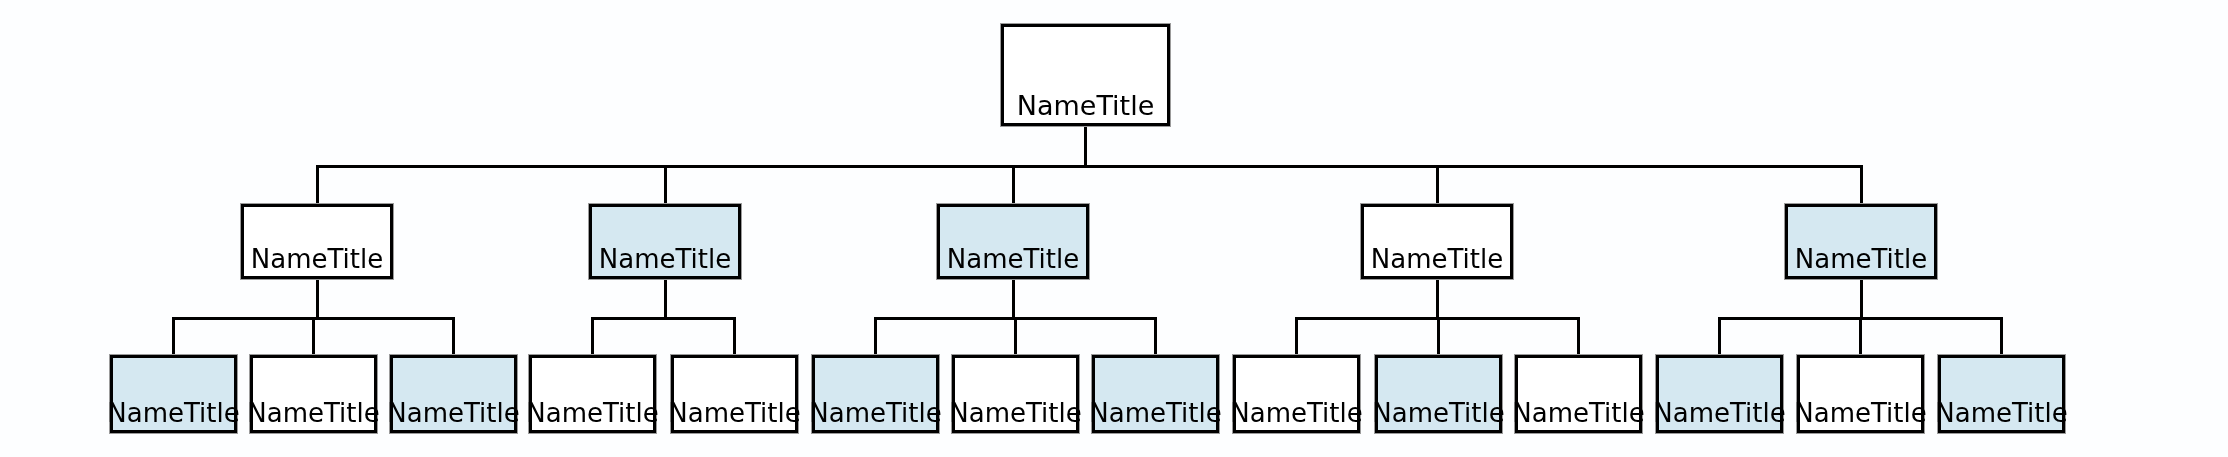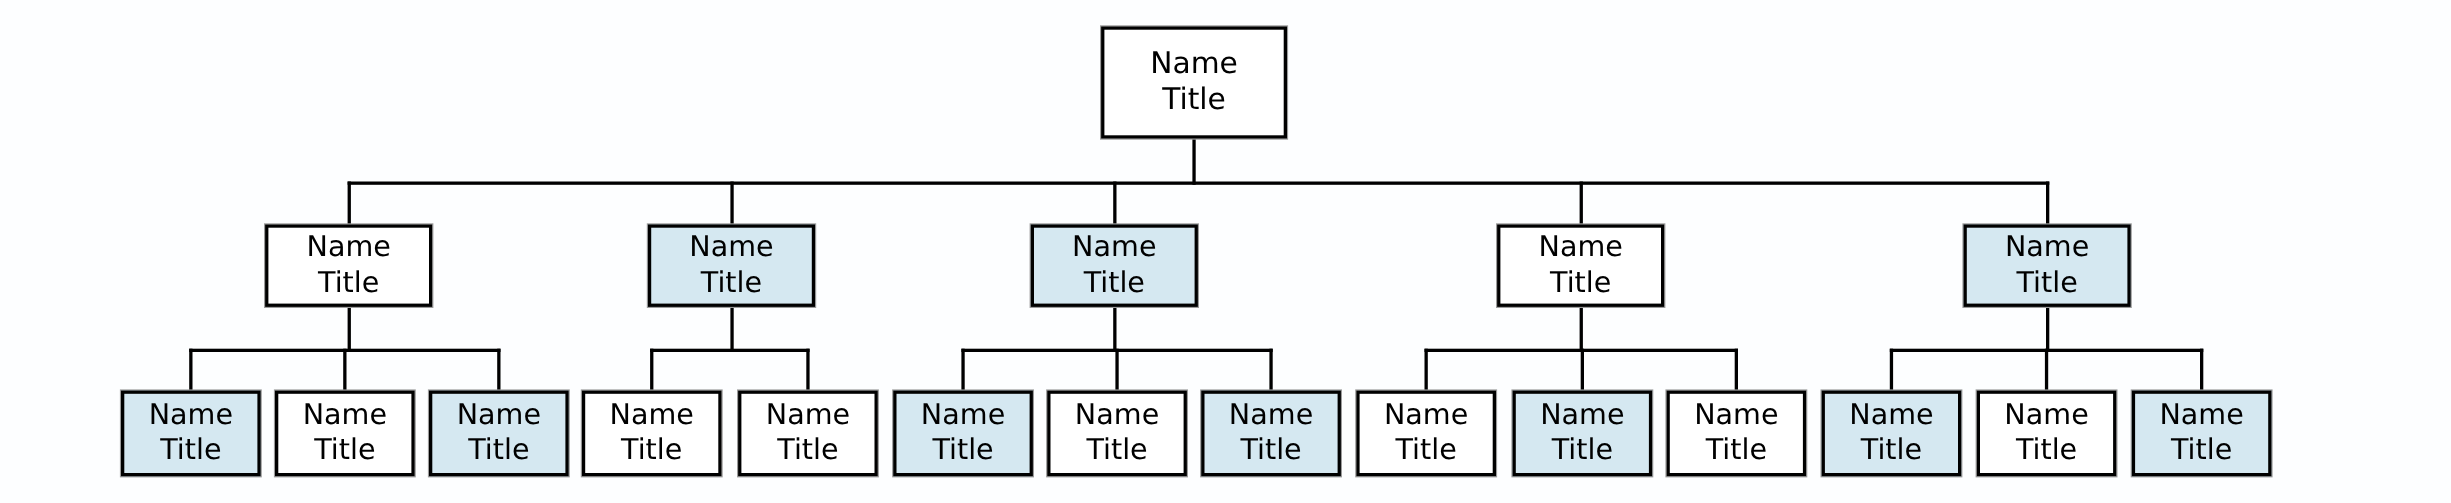--- a/index.html
+++ b/index.html
@@ -16,22 +16,22 @@
     overflow: hidden;
     font-family: "DejaVu Sans", "Liberation Sans", sans-serif;
   }
   .org-box {
     position: absolute;
     box-sizing: border-box;
     background: #ffffff;
     border: 3px solid #000000;
     box-shadow: 0 0 0 1px #9b9b9b;
     display: flex;
-    flex-direction: column;
-    align-items: center;
+    flex-direction: row;
+    align-items: flex-end;
     justify-content: center;
     text-align: center;
     color: #000000;
     cursor: default;
   }
   .org-box.hl {
     background: #d5e8f1;
   }
   .org-box .lbl {
     display: block;

